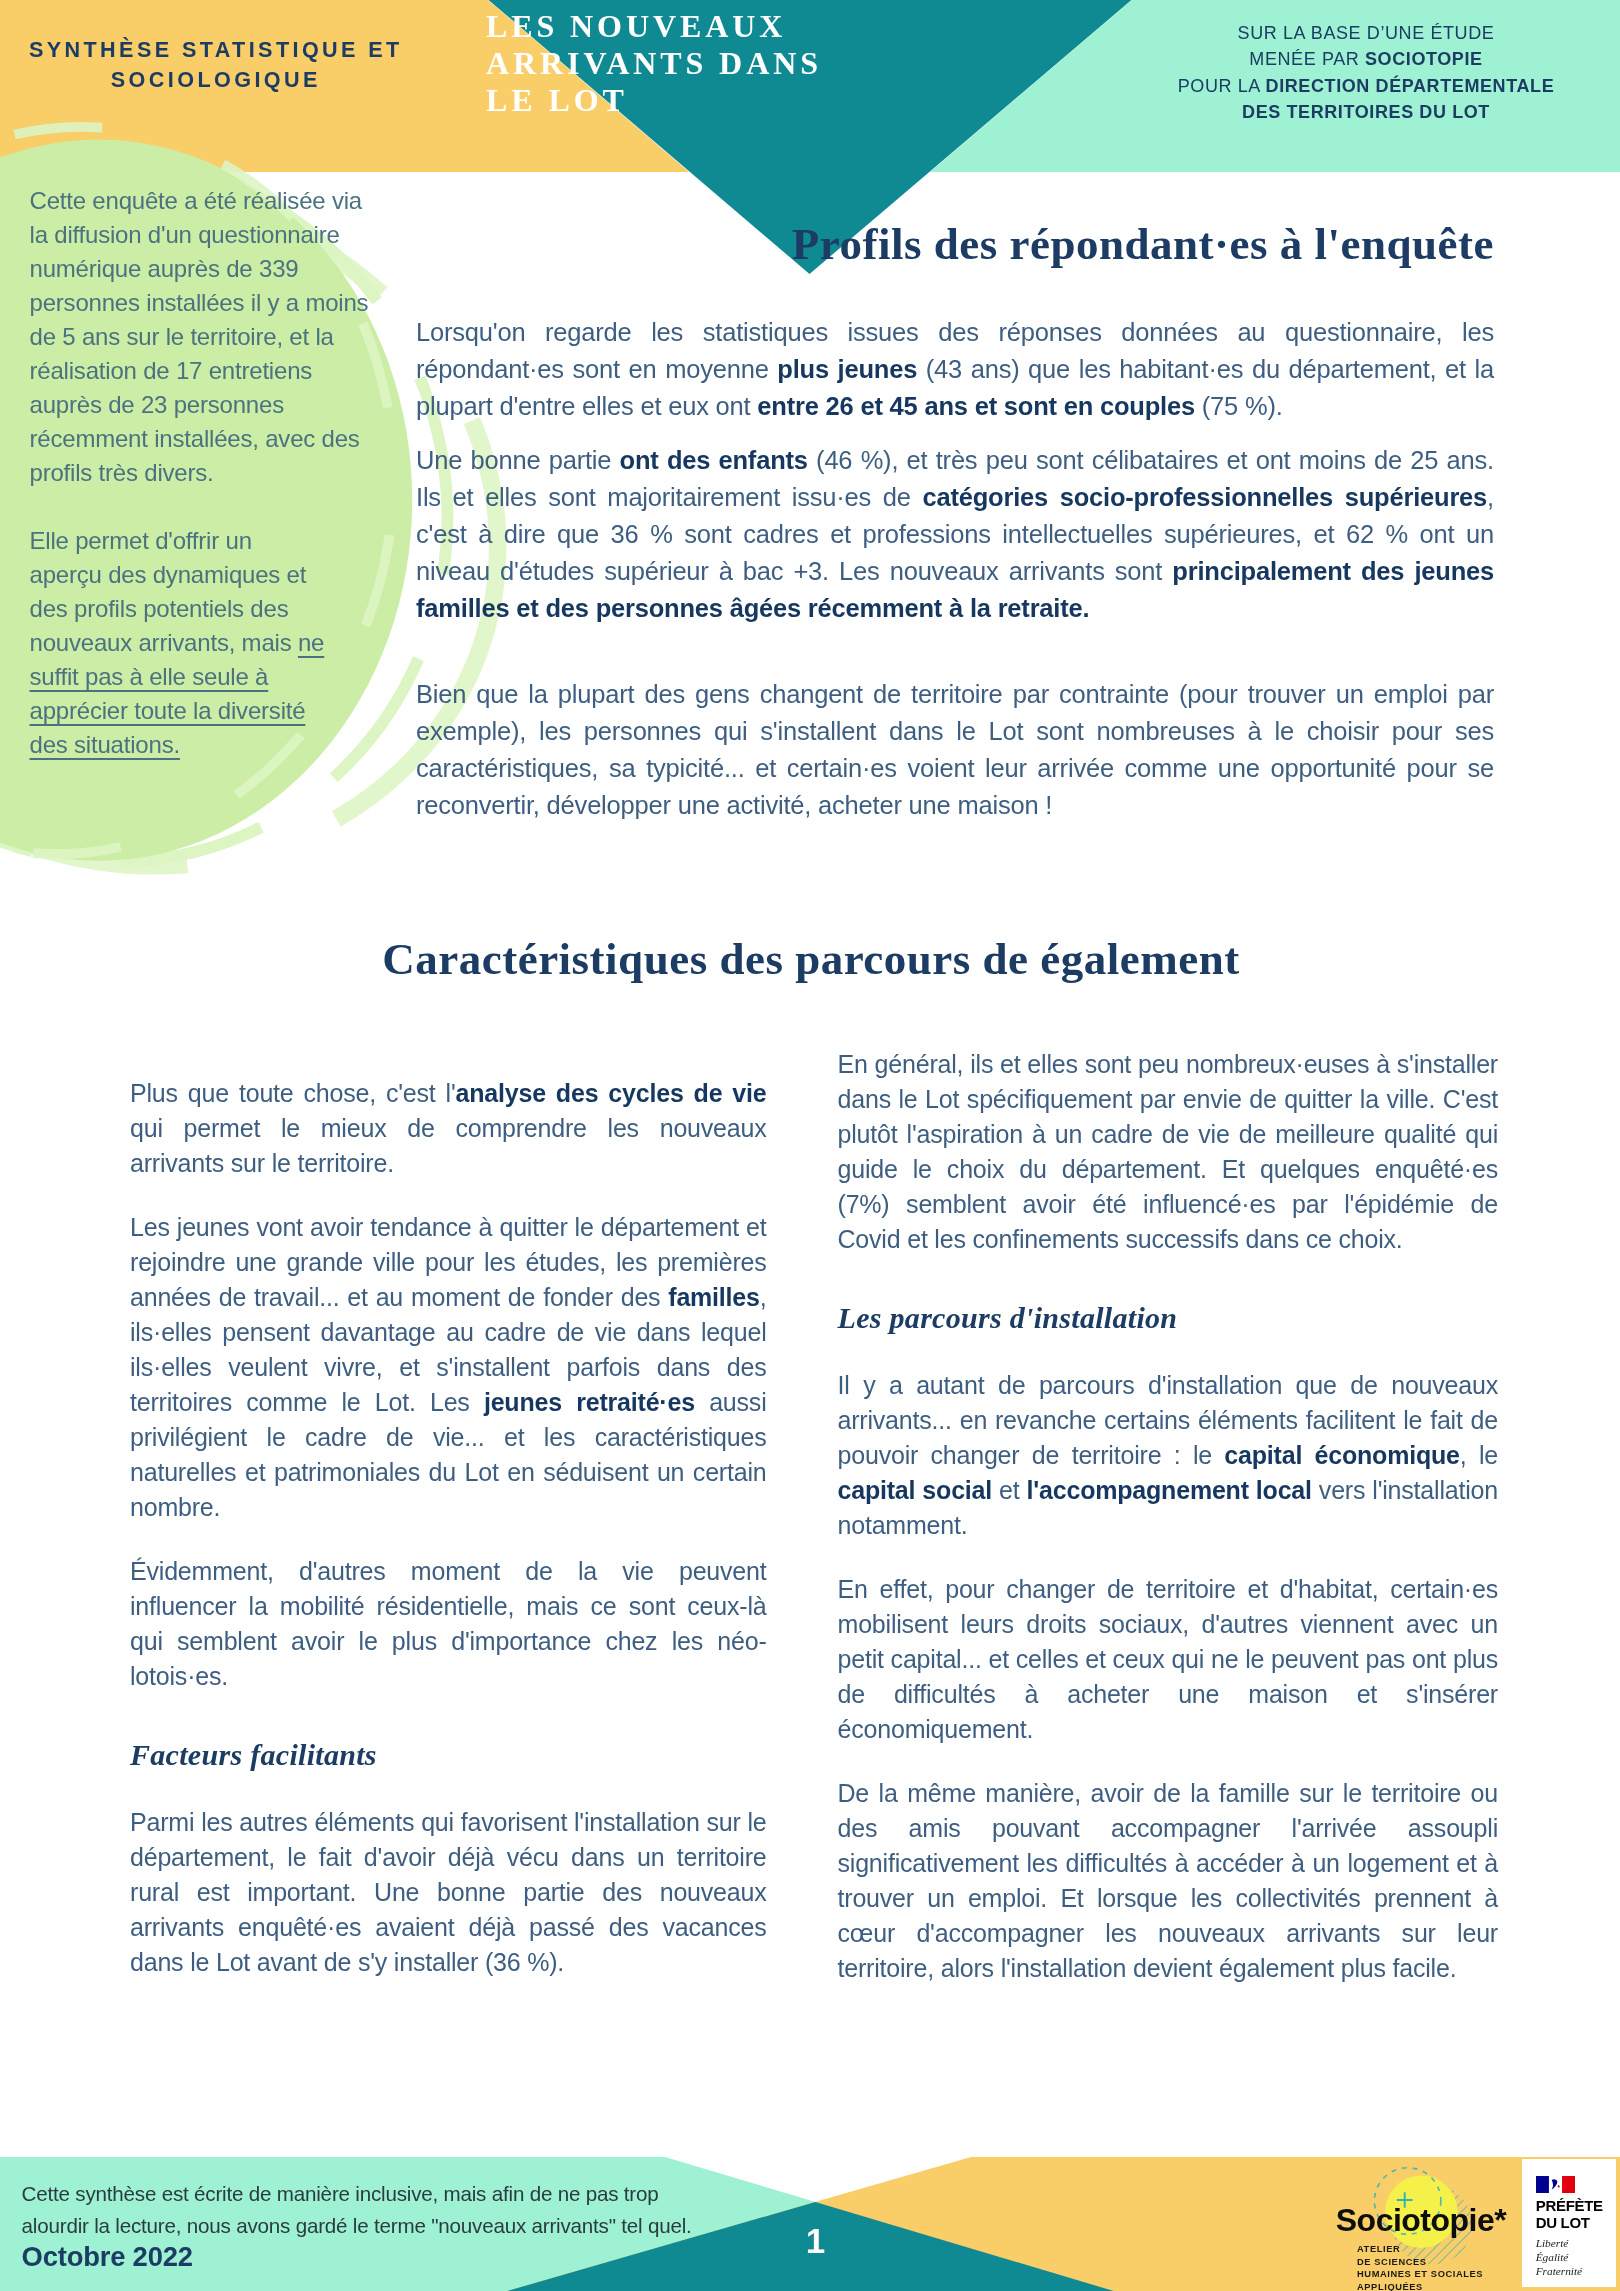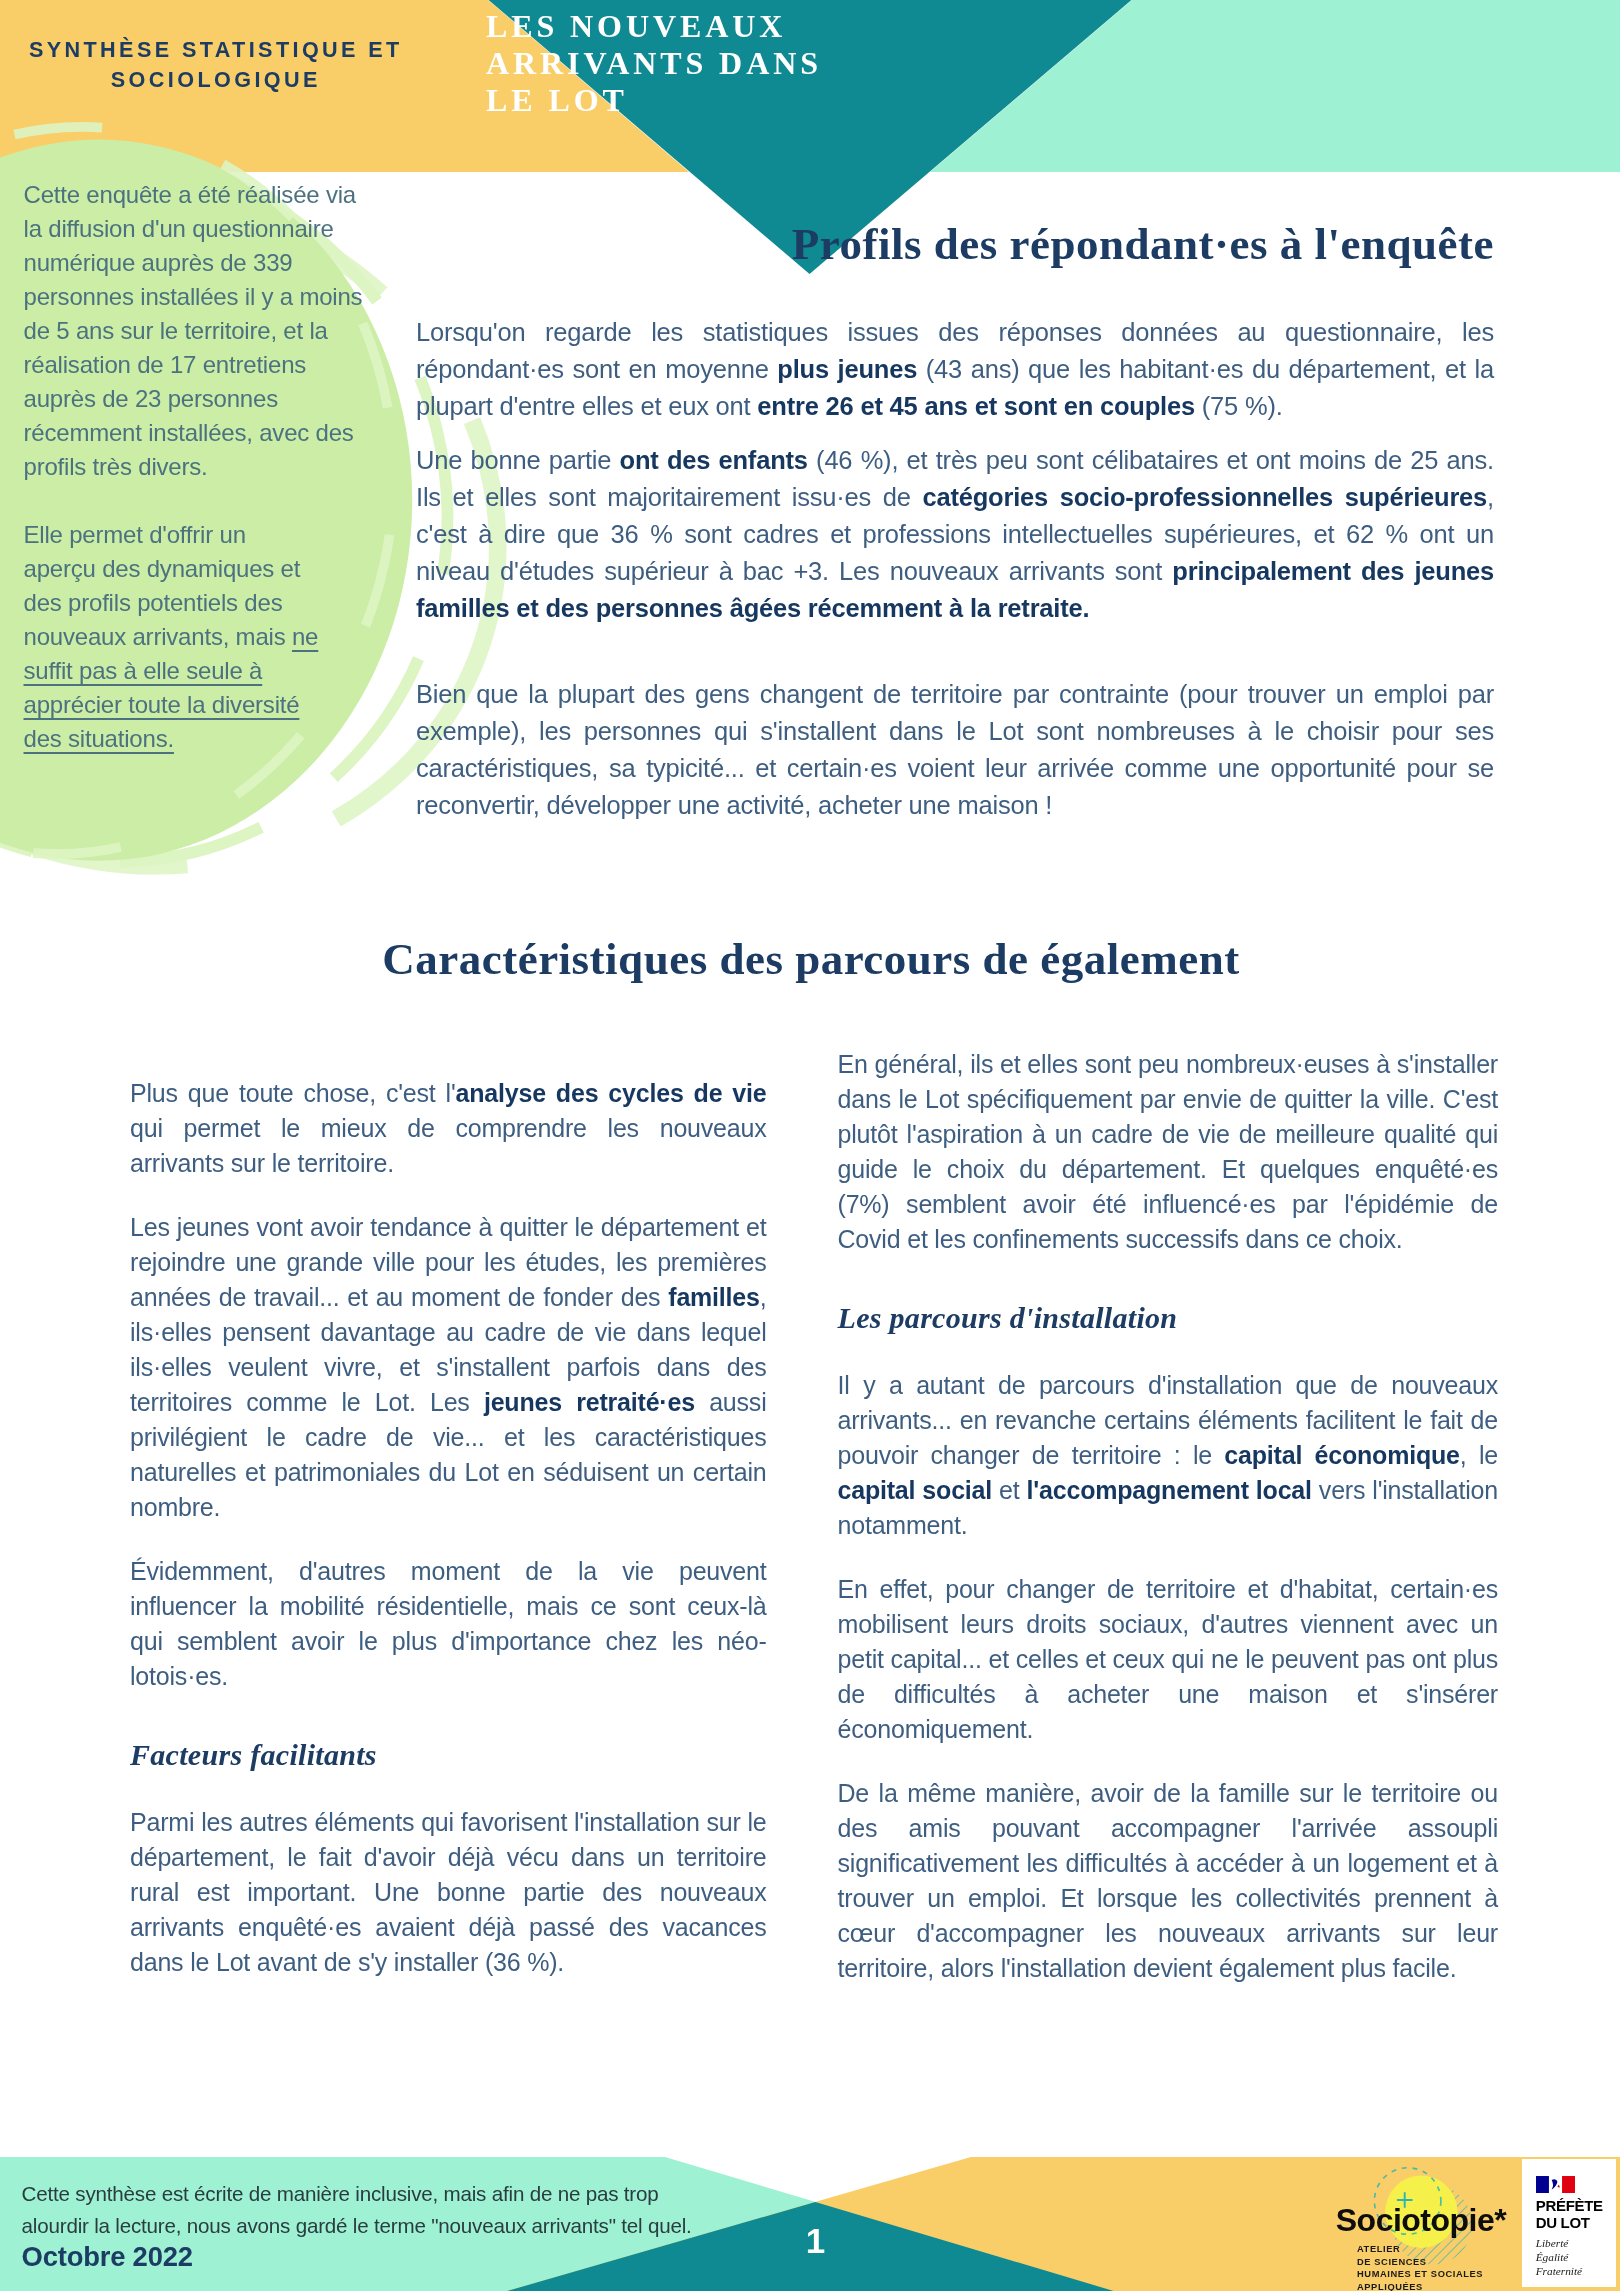--- a/index.html
+++ b/index.html
@@ -30,21 +30,21 @@
     position:absolute;left:1125px;top:19.6px;width:482px;text-align:center;
     color:var(--navy);font-size:18px;line-height:26.5px;letter-spacing:0.6px;
   }
   .hdr-right .b{font-weight:800;color:var(--navy);}
   
   .blob-svg{position:absolute;left:-225px;top:118px;}
   .blob-text{
     position:absolute;left:23.5px;top:178px;width:355px;
     color:var(--blob-text);font-size:24px;line-height:34px;letter-spacing:-0.2px;
   }
-  .blob-text p{margin:0;}
+  .blob-text p{margin:6px;}
   .blob-text p.p2{margin-top:34px;width:296px;}
   .u{text-decoration:underline;text-decoration-thickness:2px;text-underline-offset:4.9px;}
   
   .page-title{
     position:absolute;left:416px;top:218px;width:1078px;margin:0;text-align:right;
     font-family:"Liberation Serif","DejaVu Serif",serif;font-weight:700;
     font-size:45px;color:var(--navy);letter-spacing:0.5px;
   }
   .intro{
     position:absolute;left:416px;top:314px;width:1078px;
@@ -130,20 +130,26 @@
   <div class="shape hdr-yellow"></div>
   <div class="shape hdr-mint"></div>
   <svg class="hdr-teal" width="1620" height="274" viewBox="0 0 1653 280">
     <polygon points="498,0 1155,0 826,280" fill="var(--teal)"></polygon>
   </svg>
   <div class="hdr-left">SYNTHÈSE STATISTIQUE ET
 SOCIOLOGIQUE</div>
   <div class="hdr-title">LES NOUVEAUX
 ARRIVANTS DANS
 LE LOT</div>
+  <div class="hdr-right">
+    <div><span>SUR LA BASE D’UNE ÉTUDE</span></div>
+    <div><span>MENÉE PAR </span><span class="b">SOCIOTOPIE</span></div>
+    <div><span>POUR LA </span><span class="b">DIRECTION DÉPARTEMENTALE</span></div>
+    <div><span class="b">DES TERRITOIRES DU LOT</span></div>
+  </div>
 
   <svg class="blob-svg" width="804" height="784" viewBox="0 0 820 800">
     <ellipse cx="340" cy="400" rx="345" ry="360" fill="none" stroke="var(--blob-stroke)" stroke-width="12" stroke-dasharray="150 90" transform="rotate(-14 340 400)"></ellipse>
     <ellipse cx="370" cy="420" rx="370" ry="340" fill="none" stroke="var(--blob-stroke)" stroke-width="18" stroke-dasharray="240 160" opacity=".85" transform="rotate(18 370 420)"></ellipse>
     <ellipse cx="330" cy="390" rx="320" ry="368" fill="var(--blob)"></ellipse>
     <ellipse cx="300" cy="380" rx="330" ry="372" fill="none" stroke="var(--blob-stroke)" stroke-width="10" stroke-dasharray="90 130" opacity=".9" transform="rotate(9 300 380)"></ellipse>
   </svg>
   <div class="blob-text">
     <p>Cette enquête a été réalisée via la diffusion d'un questionnaire numérique auprès de 339 personnes installées il y a moins de 5 ans sur le territoire, et la réalisation de 17 entretiens auprès de 23 personnes récemment installées, avec des profils très divers.</p>
     <p class="p2"><span>Elle permet d'offrir un aperçu des dynamiques et des profils potentiels des nouveaux arrivants, mais </span><span class="u">ne suffit pas à elle seule à apprécier toute la diversité des situations.</span></p>

